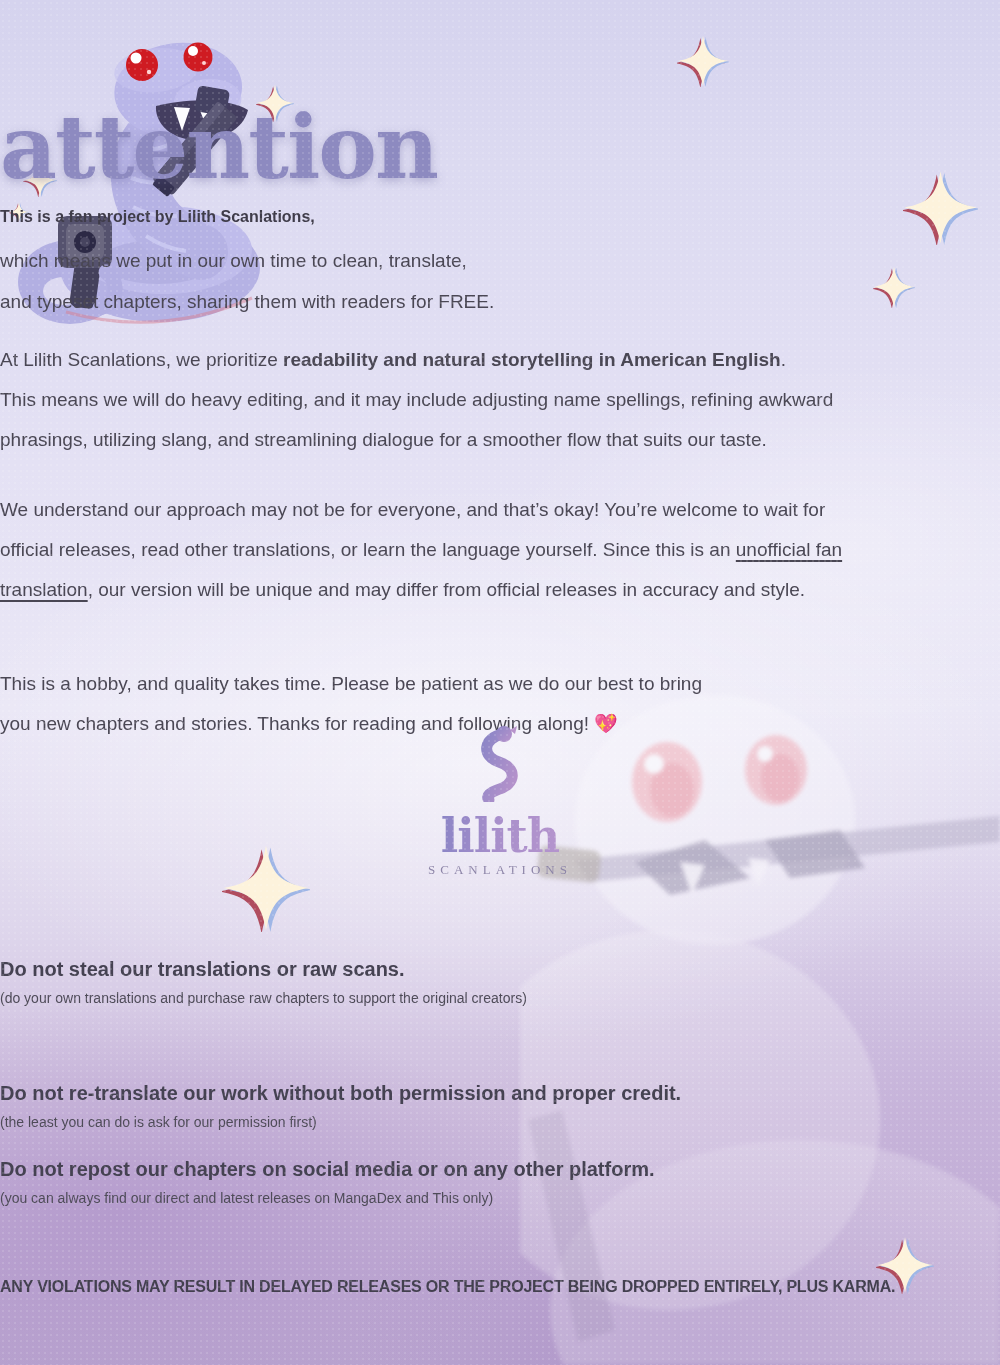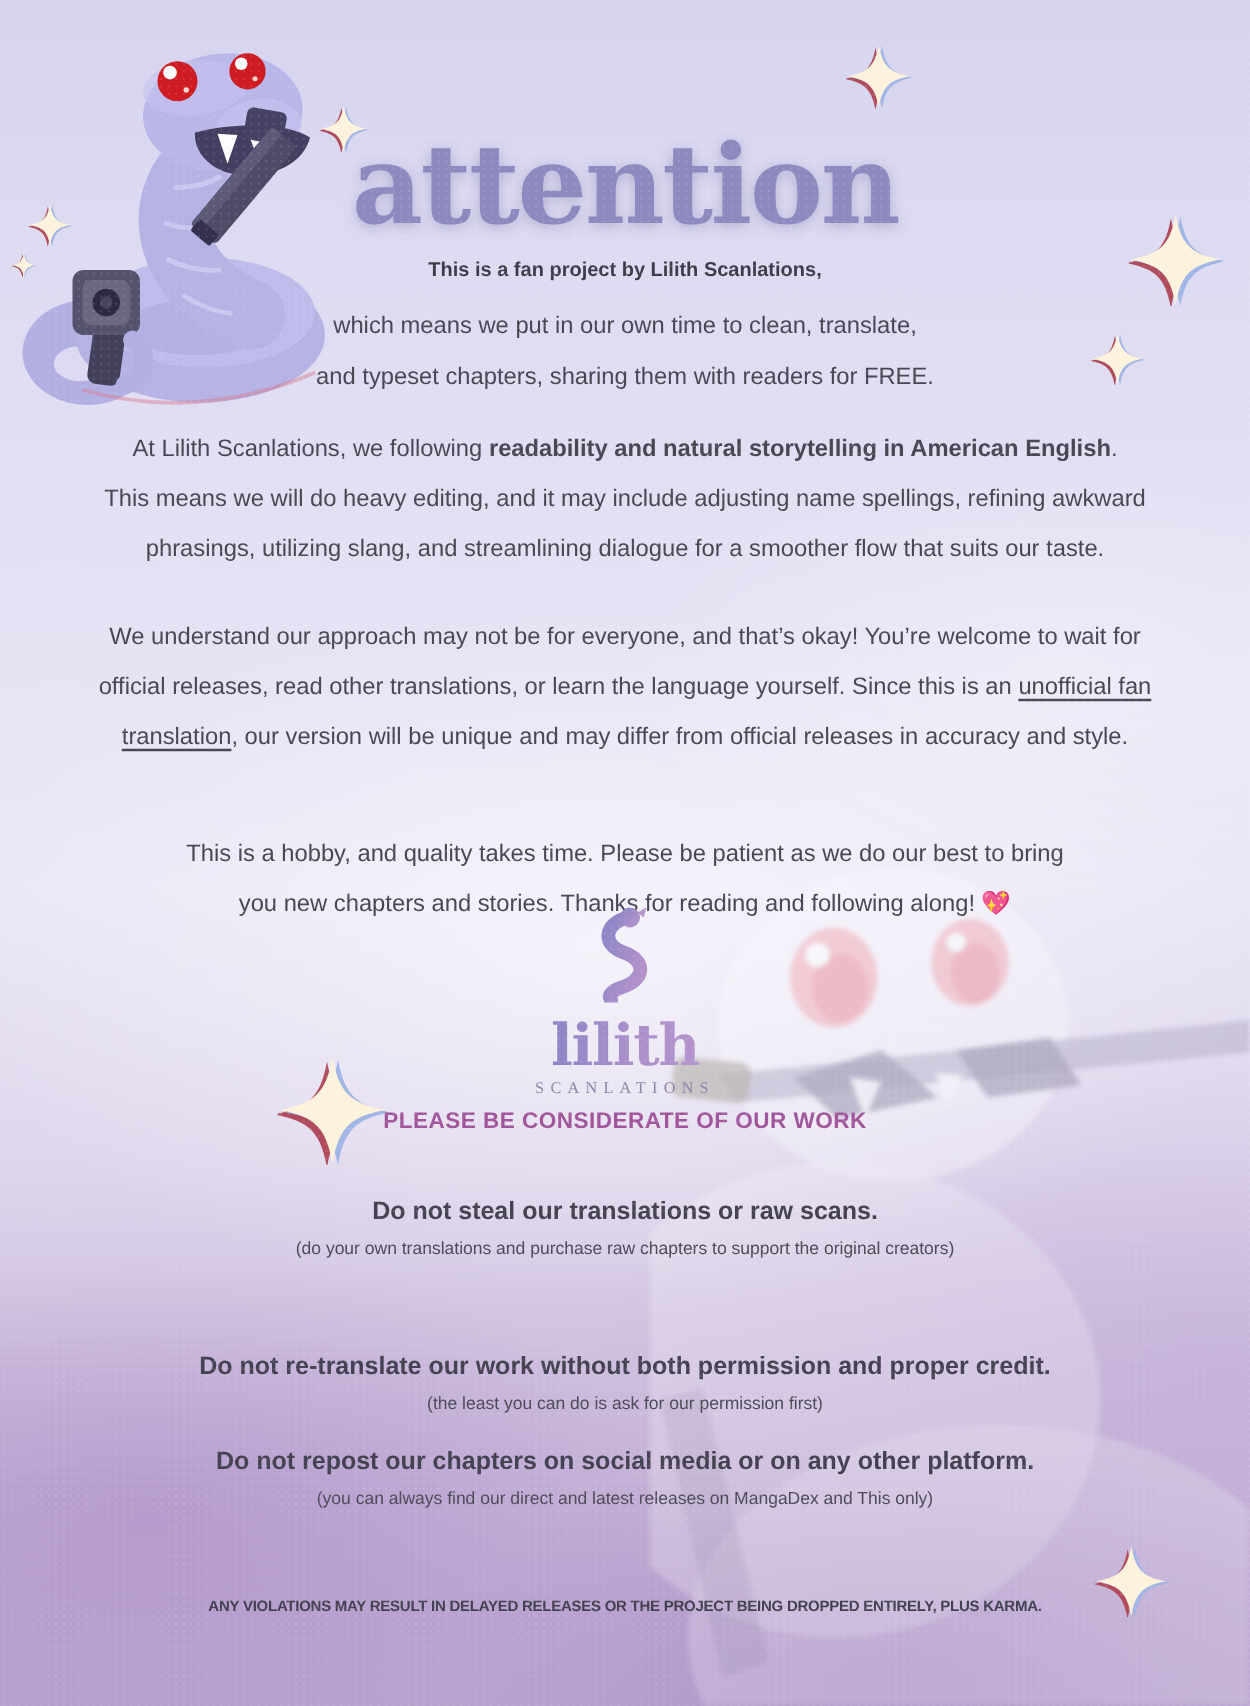--- a/index.html
+++ b/index.html
@@ -8,21 +8,21 @@
     background:
       radial-gradient(ellipse 620px 300px at 12% 89%, rgba(168,138,197,.55), transparent 70%),
       radial-gradient(ellipse 520px 280px at 72% 98%, rgba(163,133,194,.50), transparent 70%),
       radial-gradient(ellipse 700px 360px at 98% 80%, rgba(188,165,213,.45), transparent 72%),
       radial-gradient(ellipse 760px 400px at 48% 56%, rgba(255,255,255,.55), transparent 70%),
       radial-gradient(ellipse 500px 260px at 85% 40%, rgba(255,255,255,.35), transparent 70%),
       linear-gradient(180deg,#d5d3ee 0%,#dcdaf1 12%,#e4e1f4 34%,#eae7f6 52%,#ded6ec 68%,#ccbbdc 82%,#bfaad3 93%,#b9a4cf 100%);}
   .grain{position:absolute;inset:0;pointer-events:none;
     background-image:radial-gradient(rgba(255,255,255,.38) .7px, transparent 1px);
     background-size:6px 6px;opacity:.35;}
-  .abs{position:absolute;left:0;right:0;text-align:center;color:#4a4754;}
+  .abs{position:absolute;left:0;right:0;text-align:left;color:#4a4754;}
   .line{display:block;}
   .title{top:36px;font-family:"DejaVu Serif",serif;font-weight:700;font-size:88px;
     letter-spacing:-2px;color:#8d8ac0;text-shadow:0 3px 10px rgba(95,92,150,.35);}
   .intro{top:194px;font-size:19px;line-height:41px;}
   .intro .lead{font-size:16px;font-weight:700;color:#3f3c49;line-height:46px;}
   .para{font-size:19px;line-height:40px;}
   .about{top:340px;}
   .approach{top:490px;}
   .hobby{top:664px;}
   .bold{font-weight:700;}
@@ -30,21 +30,21 @@
   .logo{top:726px;display:flex;justify-content:center;align-items:center;gap:10px;flex-direction:column;}
   .logo-text{display:flex;flex-direction:column;align-items:center;}
   .wordmark{font-family:"DejaVu Serif",serif;font-weight:700;font-size:46px;line-height:48px;
     letter-spacing:-1px;background:linear-gradient(90deg,#8c85c6,#a98fcb,#b494cd);
     -webkit-background-clip:text;background-clip:text;color:transparent;}
   .logo-sub{font-family:"Liberation Serif",serif;font-size:13px;letter-spacing:5px;color:#8d85a8;margin-top:2px;}
   .heading{top:886px;font-size:18px;font-weight:700;letter-spacing:.4px;color:#a1569b;}
   .rule-title{font-size:20px;font-weight:600;color:#454252;}
   .rule-note{font-size:14px;color:#4e4b58;margin-top:9px;}
   .rule1{top:958px;} .rule2{top:1058px;margin-top:24px;} .rule3{top:1158px;}
-  .warning{top:1278px;font-size:12px;font-weight:700;letter-spacing:-.2px;color:#43404f;}
+  .warning{top:1278px;font-size:16px;font-weight:700;letter-spacing:-.2px;color:#43404f;}
   .spark{position:absolute;pointer-events:none;}
   .mascot{position:absolute;left:8px;top:10px;width:300px;height:330px;}
   .ghost{position:absolute;left:520px;top:690px;width:480px;height:675px;opacity:.5;filter:blur(2px);pointer-events:none;}
   svg{display:block;}
 </style>
 </head>
 <body>
 
 <div class="page">
 
@@ -143,21 +143,21 @@
 
   <h1 class="abs title">attention</h1>
 
   <div class="abs intro">
     <span class="line lead">This is a fan project by Lilith Scanlations,</span>
     <span class="line">which means we put in our own time to clean, translate,</span>
     <span class="line">and typeset chapters, sharing them with readers for FREE.</span>
   </div>
 
   <div class="abs para about">
-    <span class="line"><span>At Lilith Scanlations, we following </span><span class="bold">readability and natural storytelling in American English</span><span>.</span></span>
+    <span class="line"><span>At Lilith Scanlations, we prioritize </span><span class="bold">readability and natural storytelling in American English</span><span>.</span></span>
     <span class="line">This means we will do heavy editing, and it may include adjusting name spellings, refining awkward</span>
     <span class="line">phrasings, utilizing slang, and streamlining dialogue for a smoother flow that suits our taste.</span>
   </div>
 
   <div class="abs para approach">
     <span class="line">We understand our approach may not be for everyone, and that’s okay! You’re welcome to wait for</span>
     <span class="line"><span>official releases, read other translations, or learn the language yourself. Since this is an </span><span class="und">unofficial fan</span></span>
     <span class="line"><span class="und">translation</span><span>, our version will be unique and may differ from official releases in accuracy and style.</span></span>
   </div>
 
@@ -177,21 +177,20 @@
       <path d="M34 8 C14 12 12 30 30 36 C48 42 48 58 28 64 C22 66 16 70 20 74" stroke="url(#lg)" stroke-width="11" fill="none" stroke-linecap="round"></path>
       <circle cx="35" cy="8" r="8" fill="url(#lg)"></circle>
       <path d="M41 4 L48 0 L46 8 Z" fill="#b893cb"></path>
     </svg>
     <div class="logo-text">
       <span class="wordmark">lilith</span>
       <span class="logo-sub">SCANLATIONS</span>
     </div>
   </div>
 
-  <div class="abs heading">PLEASE BE CONSIDERATE OF OUR WORK</div>
 
   <div class="abs rule1">
     <div class="rule-title">Do not steal our translations or raw scans.</div>
     <div class="rule-note">(do your own translations and purchase raw chapters to support the original creators)</div>
   </div>
   <div class="abs rule2">
     <div class="rule-title">Do not re-translate our work without both permission and proper credit.</div>
     <div class="rule-note">(the least you can do is ask for our permission first)</div>
   </div>
   <div class="abs rule3">

